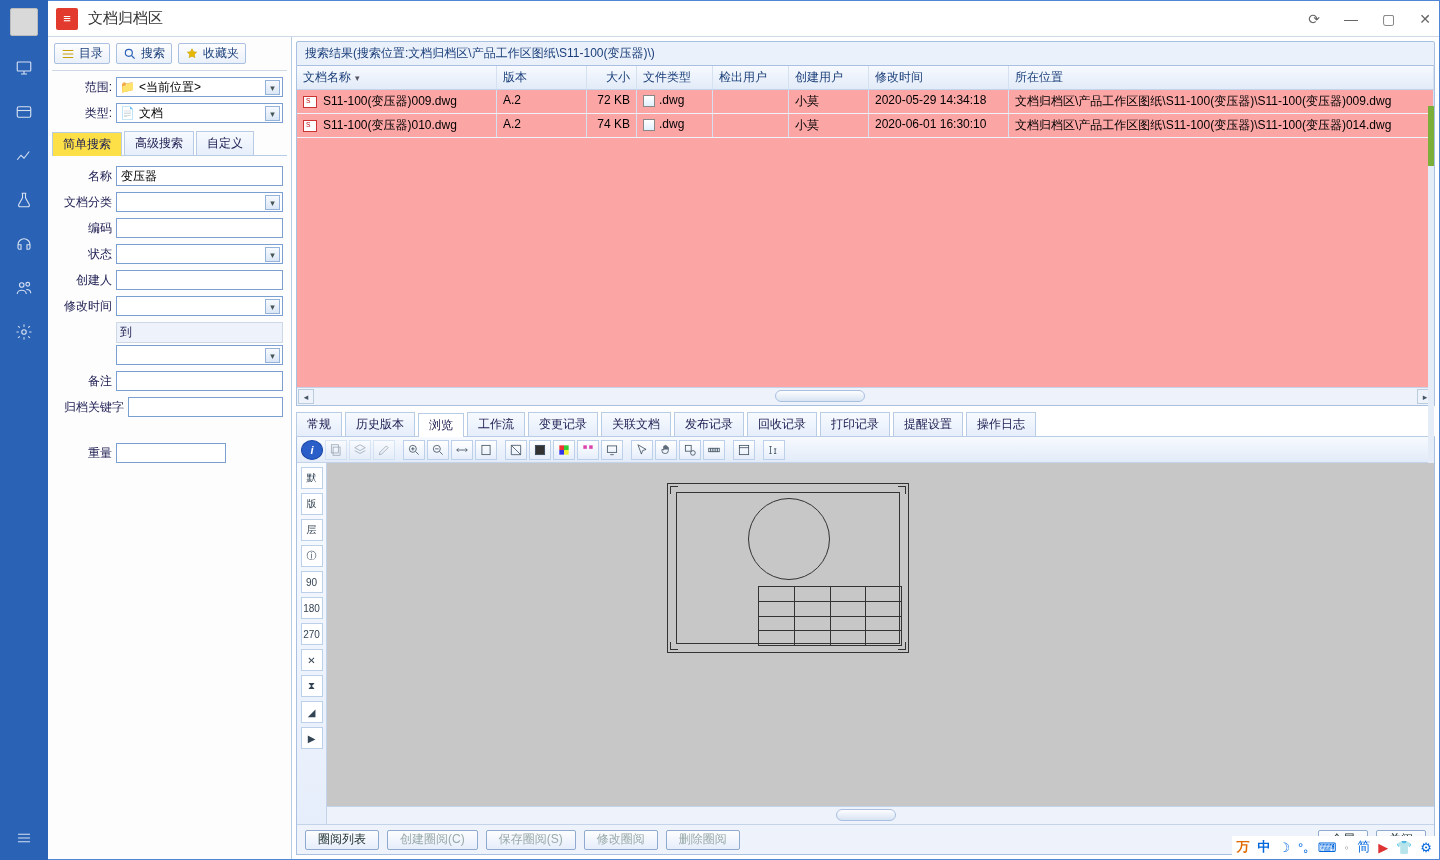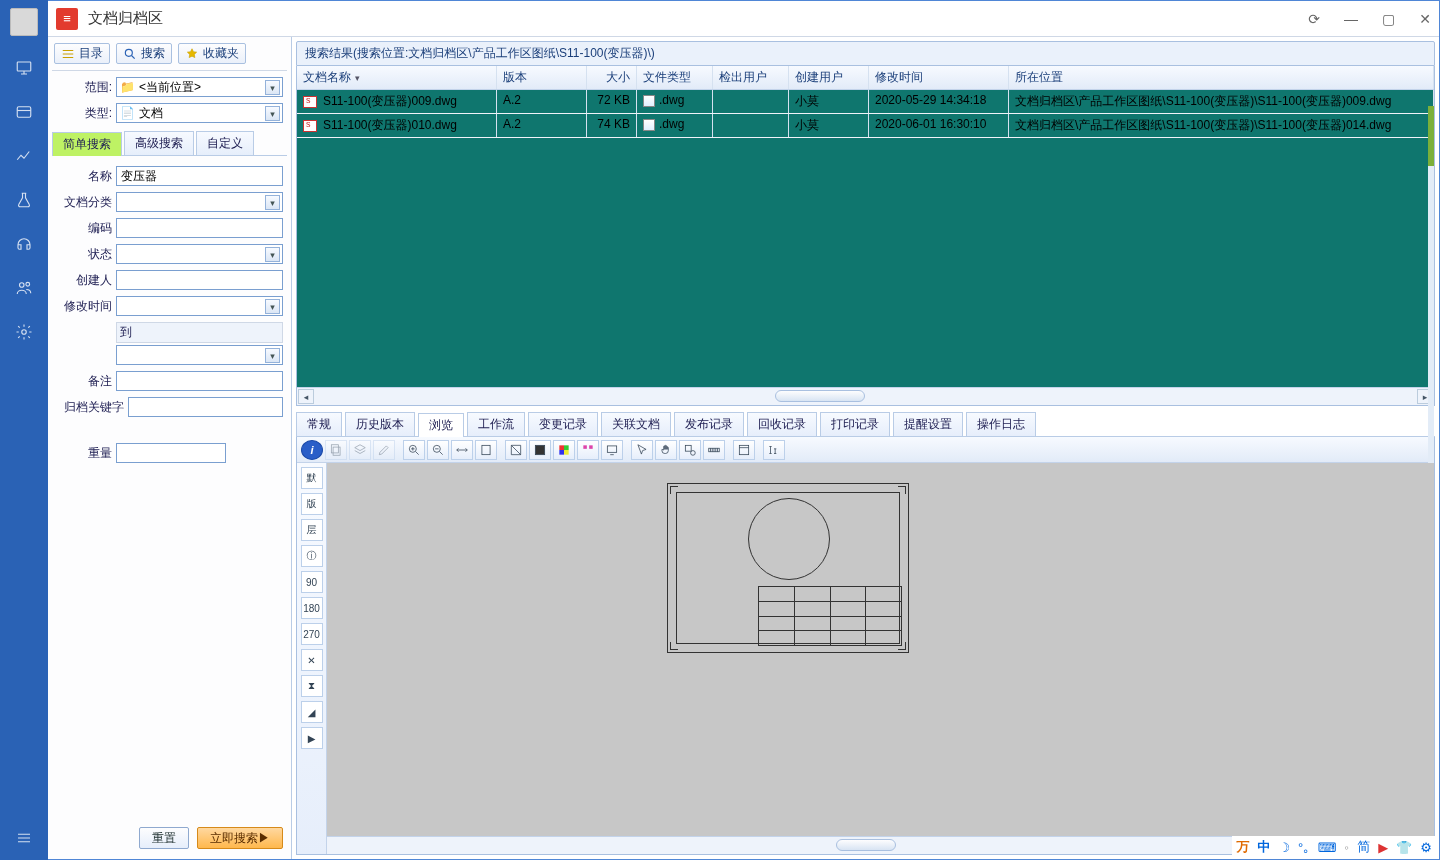--- a/index.html
+++ b/index.html
@@ -38,33 +38,33 @@
 .form-row { display: flex; align-items: center; margin-bottom: 6px; gap: 4px; }
 .form-row label { width: 56px; text-align: right; color: #225; }
 .form-row .field { flex: 1; }
 .field input, .field select, .combo { width: 100%; height: 20px; border: 1px solid #7a9fd0; background: #fff; padding: 0 4px; font-size: 12px; }
 .combo { display: flex; align-items: center; position: relative; }
 .combo .combo-arrow { position: absolute; right: 2px; top: 2px; width: 15px; height: 15px; background: linear-gradient(#f7faff,#dbe6f5); border: 1px solid #94b2da; display:flex;align-items:center;justify-content:center; font-size: 9px; color:#455; }
 .combo .combo-icon { width:14px;height:14px;margin-right:4px;display:flex;align-items:center;justify-content:center; }
 
 .subtabs { display: flex; border-bottom: 1px solid #b9cce6; margin-top: 2px; }
 .subtab { padding: 3px 10px; border: 1px solid #b9cce6; border-bottom: none; background: linear-gradient(#f7faff,#e6eefb); margin-right: 2px; color:#225; cursor:pointer; }
-.subtab.active { background: #bef264; position: relative; top: 1px; }
+.subtab.active { background: #fde047; position: relative; top: 1px; }
 
 .lp-buttons { margin-top: auto; display: flex; justify-content: flex-end; gap: 8px; padding: 6px 4px; }
 .btn { height: 22px; padding: 0 12px; border: 1px solid #8fa9cf; background: linear-gradient(#fdfdfe,#e6eefb); border-radius: 2px; cursor: pointer; color:#233; }
 .btn.primary { background: linear-gradient(#ffd8a0,#ffb84d); border-color: #d68a1a; color:#5a2d00; }
 
 .fav-links { padding: 6px; color: #1a52b0; }
 .fav-links div { margin-bottom: 4px; cursor: pointer; }
 
 
 .content { flex: 1; display: flex; flex-direction: column; min-width: 0; padding: 4px; }
 .result-header { border: 1px solid #a9c0e0; background: #eaf1fb; padding: 3px 8px; color: #1b3f7a; border-radius: 2px 2px 0 0; }
-.grid { border: 1px solid #a9c0e0; border-top: none; flex: 0 0 340px; display: flex; flex-direction: column; background: #0f766e; min-height:0;}
+.grid { border: 1px solid #a9c0e0; border-top: none; flex: 0 0 340px; display: flex; flex-direction: column; background: #fca5a5; min-height:0;}
 .grid-head { display: flex; background: linear-gradient(#f7faff,#e2ebf8); border-bottom: 1px solid #c3d3ea; }
 .grid-head .col, .grid-row .cell { padding: 3px 6px; border-right: 1px solid #d5e1f0; white-space: nowrap; overflow: hidden; }
 .col-name { width: 200px; } .col-ver { width: 90px; } .col-size { width: 50px; text-align:right;} .col-ftype { width: 76px; } .col-cout { width: 76px; } .col-creator { width: 80px; } .col-mtime { width: 140px; } .col-loc { flex: 1; }
 .grid-head .col { color: #1b3f7a; position: relative; }
 .grid-head .sort-desc::after { content: "▾"; font-size:9px; margin-left:4px; color:#556; }
 .grid-body { overflow: auto; flex: 1; }
 .grid-row { display: flex; border-bottom: 1px solid #f0f3f9; font-family: "SimSun","NSimSun",monospace; }
 .grid-row .file-ico { display:inline-block;width:14px;height:12px;border:1px solid #cc3333;background:#fff;margin-right:6px;position:relative;vertical-align:middle; }
 .grid-row .file-ico::before{content:"s";position:absolute;left:2px;top:-2px;font-size:9px;color:#cc3333;font-family:Arial;}
 .grid-row .smico{display:inline-block;width:12px;height:12px;border:1px solid #888;background:linear-gradient(#fff,#e0f0ff);margin-right:4px;vertical-align:middle;}
@@ -309,24 +309,20 @@
               <label style="width:68px;">归档关键字</label>
               <div class="field"><input value="" style=""></div>
             </div>
           <div style="height:20px;"></div>
           <div class="form-row">
               <label>重量</label>
               <div class="field" style="flex:0 0 110px;"><input value="" style=""></div>
             </div>
         </div>
 
-        <div class="lp-buttons">
-          <button class="btn">重置</button>
-          <button class="btn primary"><span>立即搜索</span><span>▶</span></button>
-        </div>
 
       </div>
 
       <div class="content">
         <div class="result-header">搜索结果(搜索位置:文档归档区\产品工作区图纸\S11-100(变压器)\)</div>
         <div class="grid" style="position:relative;">
           <div class="grid-head">
             <div class="col col-name sort-desc">文档名称</div>
             <div class="col col-ver">版本</div>
             <div class="col col-size">大小</div>
@@ -546,20 +542,31 @@
                         </tbody>
                       </table>
                     </div>
                 </div>
               </div>
               <div class="canvas-hscroll">
                   <div class="thumb"></div>
                 </div>
             </div>
           </div>
+          <div class="markup-bar">
+            <button class="btn sm">圈阅列表</button>
+            <button class="btn sm dis">创建圈阅(C)</button>
+            <button class="btn sm dis">保存圈阅(S)</button>
+            <button class="btn sm dis">修改圈阅</button>
+            <button class="btn sm dis">删除圈阅</button>
+            <div class="right">
+              <button class="btn sm">全屏</button>
+              <button class="btn sm">关闭</button>
+            </div>
+          </div>
         </div>
       </div>
     </div>
   </div>
 </div>
 
 <div class="tray">
   <span class="han">万</span>
   <span class="cn">中</span>
   <span class="moon">☽</span>

